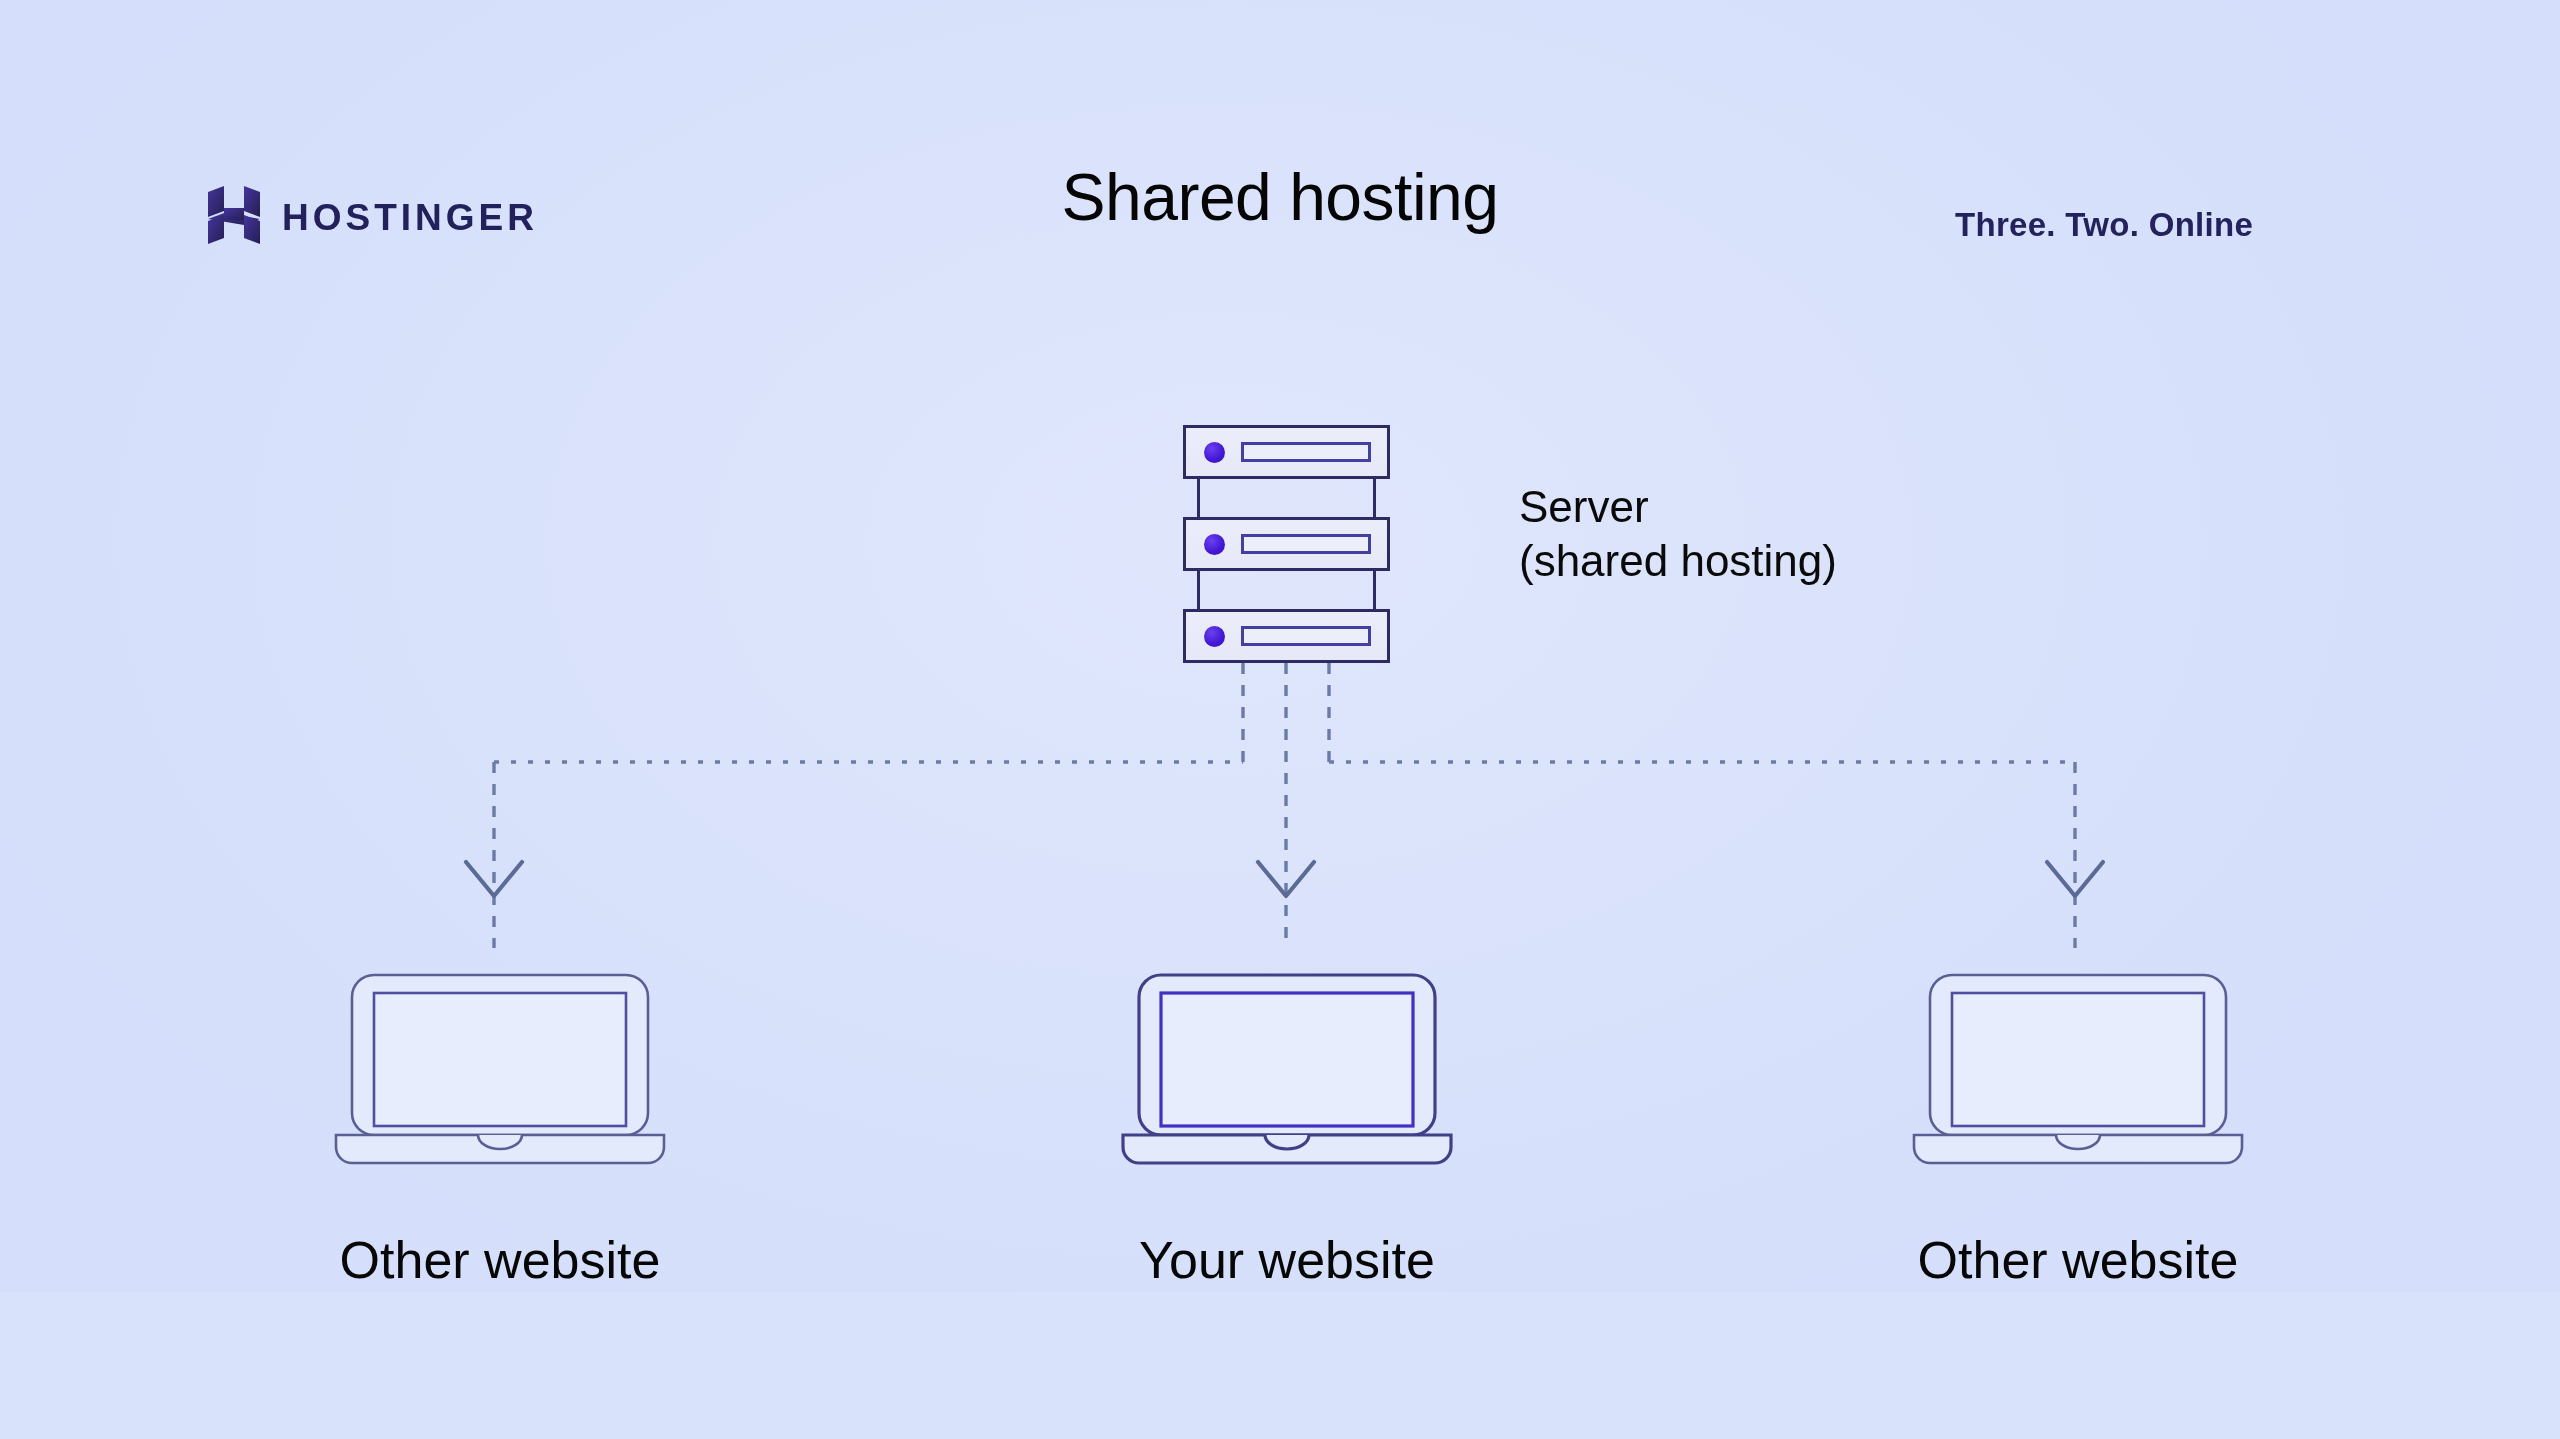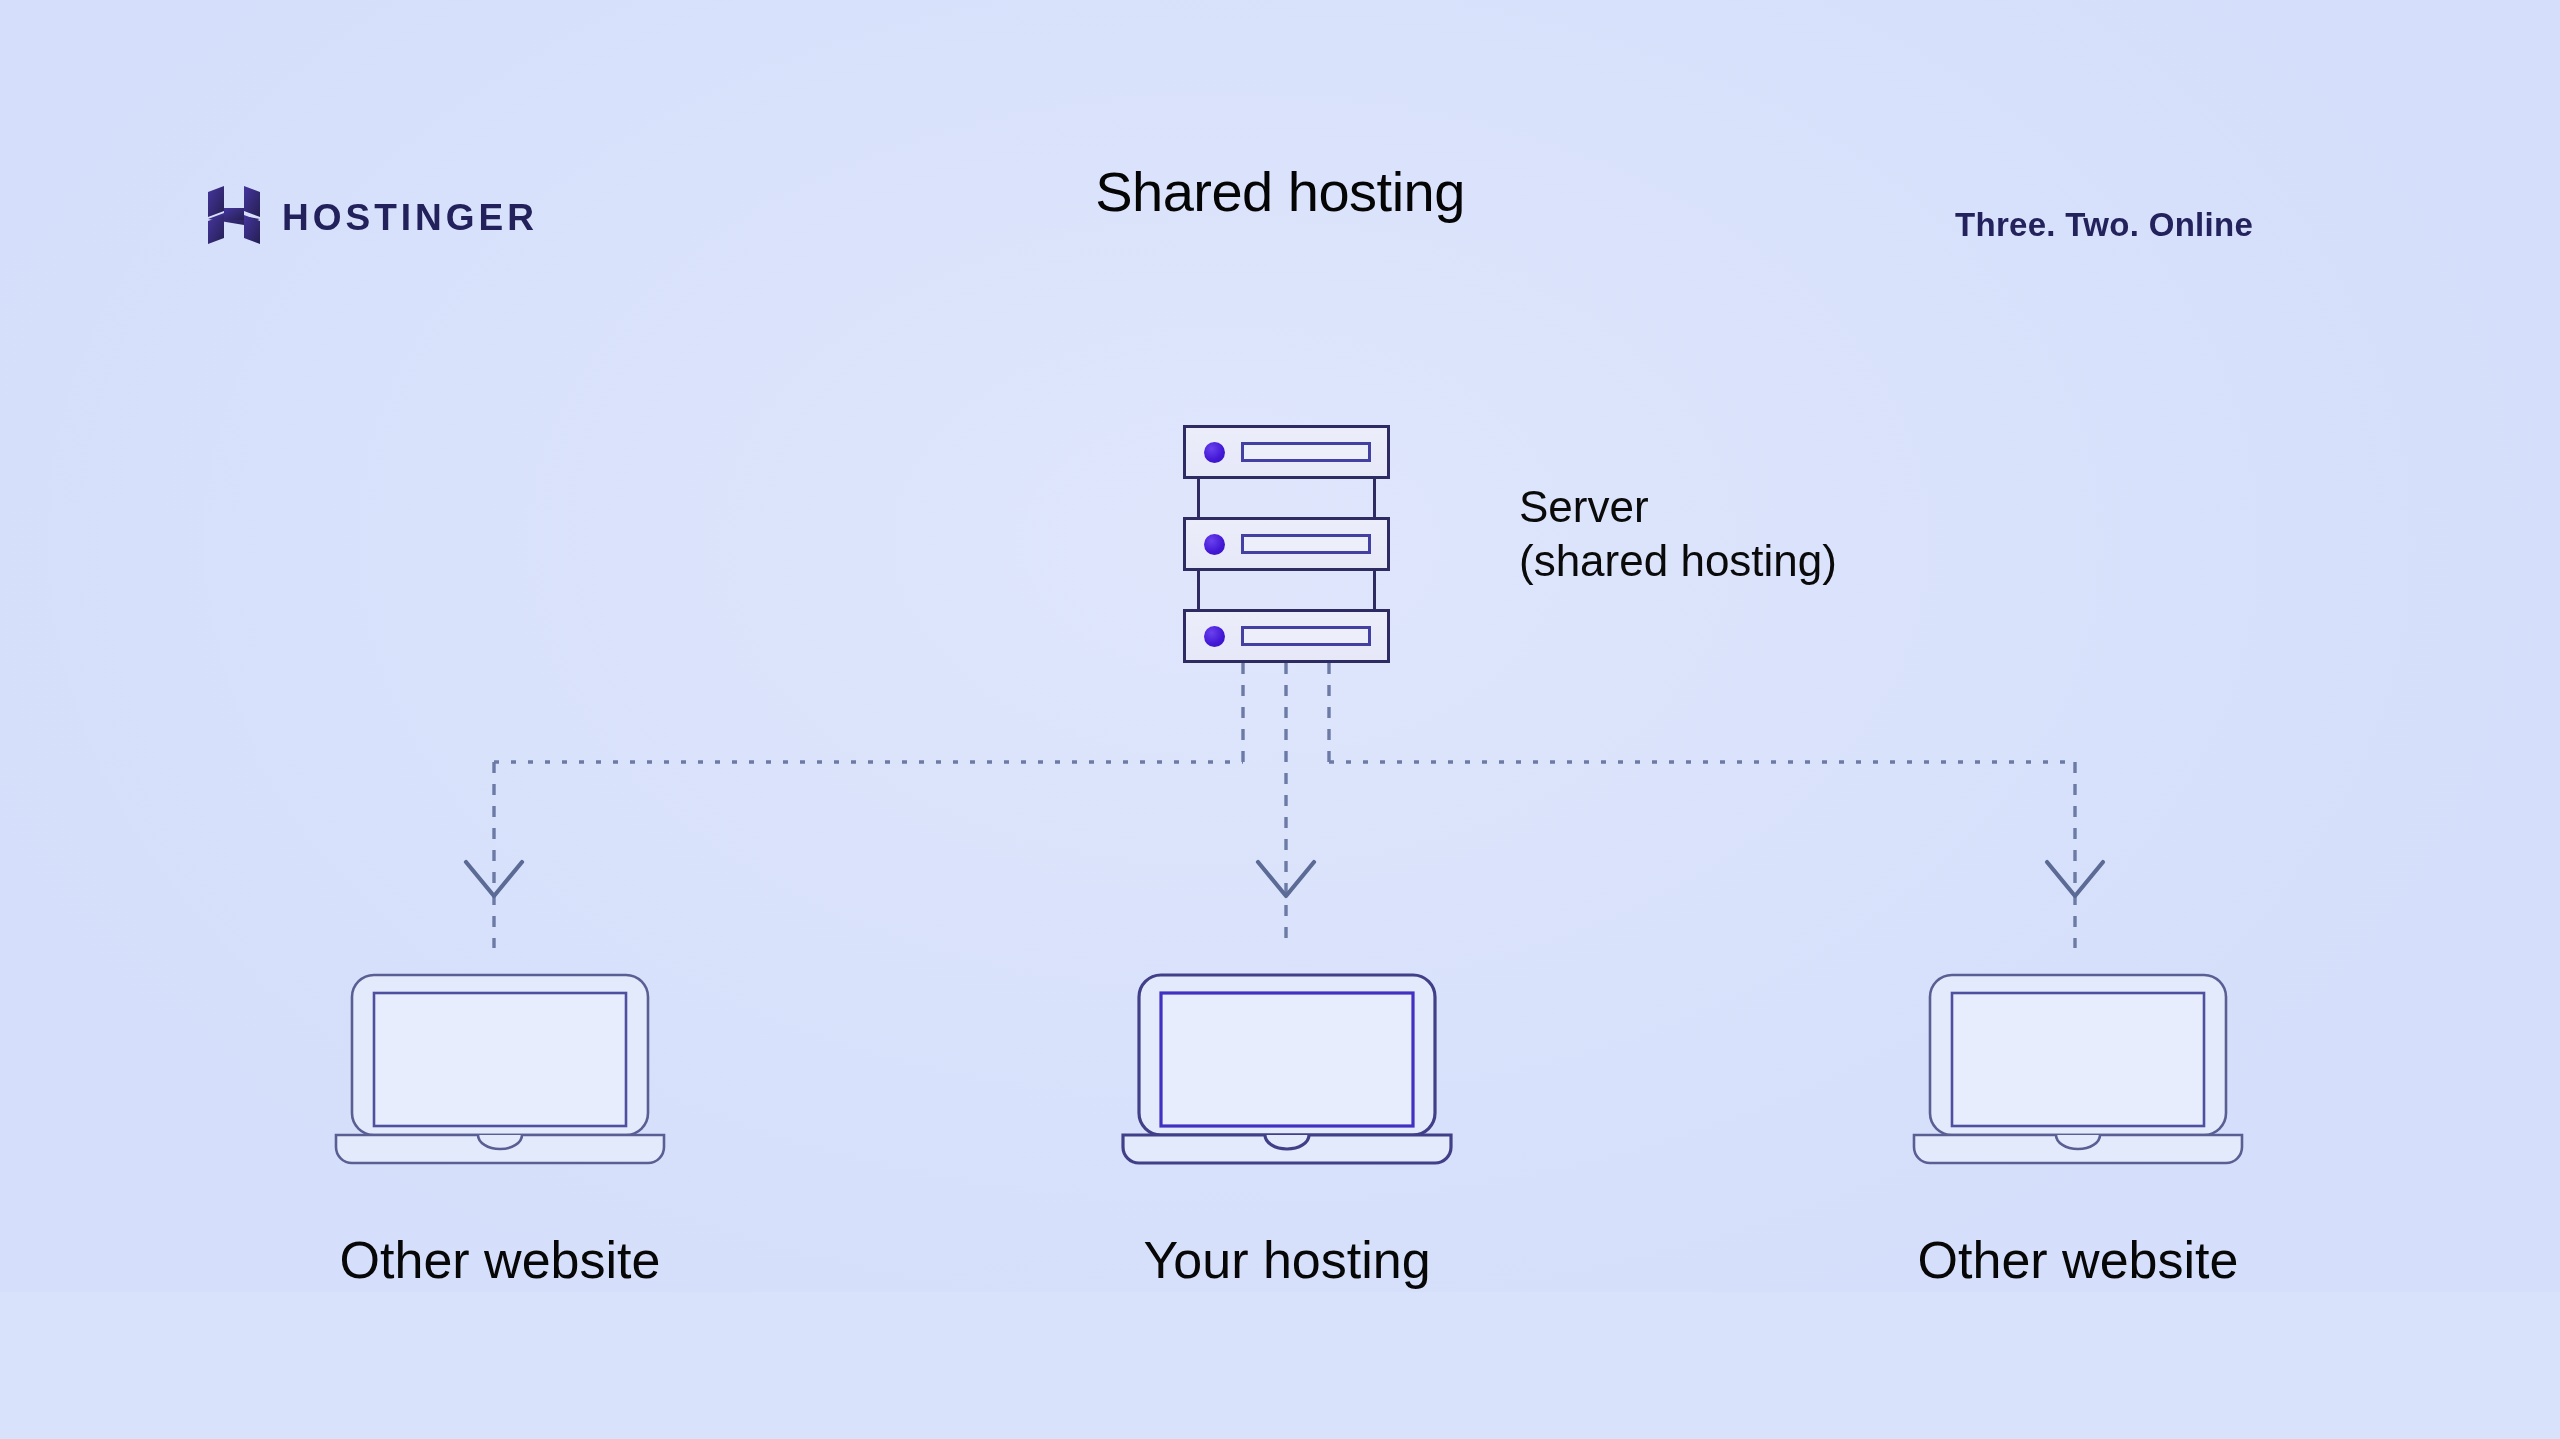--- a/index.html
+++ b/index.html
@@ -38,21 +38,21 @@
     line-height: 1;
     white-space: nowrap;
   }
 
   #page-title {
     position: absolute;
     left: 0;
     right: 0;
     top: 163px;
     text-align: center;
-    font-size: 56px;
+    font-size: 66px;
     font-weight: 400;
     color: #050505;
     letter-spacing: -0.5px;
     line-height: 1.05;
   }
 
   #tagline {
     position: absolute;
     left: 1955px;
     top: 206px;
@@ -305,16 +305,16 @@
   <div class="laptop node-3 lap-y">
     <svg viewBox="0 0 340 210">
       <rect class="lap-body" x="22" y="10" width="296" height="160" rx="22" ry="22"></rect>
       <rect class="lap-screen" x="44" y="28" width="252" height="133"></rect>
       <path class="lap-base" d="M6,170 L334,170 L334,182 a16,16 0 0 1 -16,16 L22,198 a16,16 0 0 1 -16,-16 Z"></path>
       <path class="lap-notch" d="M148,170 a22,14 0 0 0 44,0"></path>
     </svg>
   </div>
 
   <div class="site-label label-1 label-y">Other website</div>
-  <div class="site-label label-2 label-y">Your hosting</div>
+  <div class="site-label label-2 label-y">Your website</div>
   <div class="site-label label-3 label-y">Other website</div>
 
 </div>
 
 </body></html>

